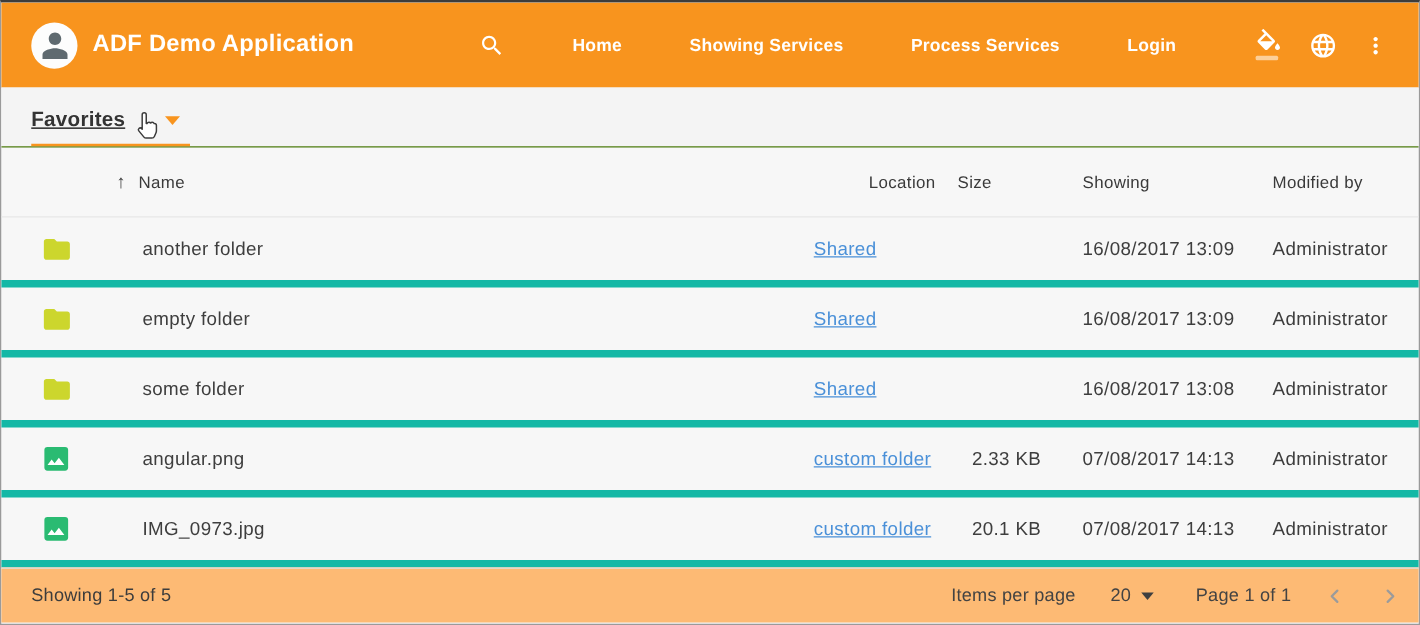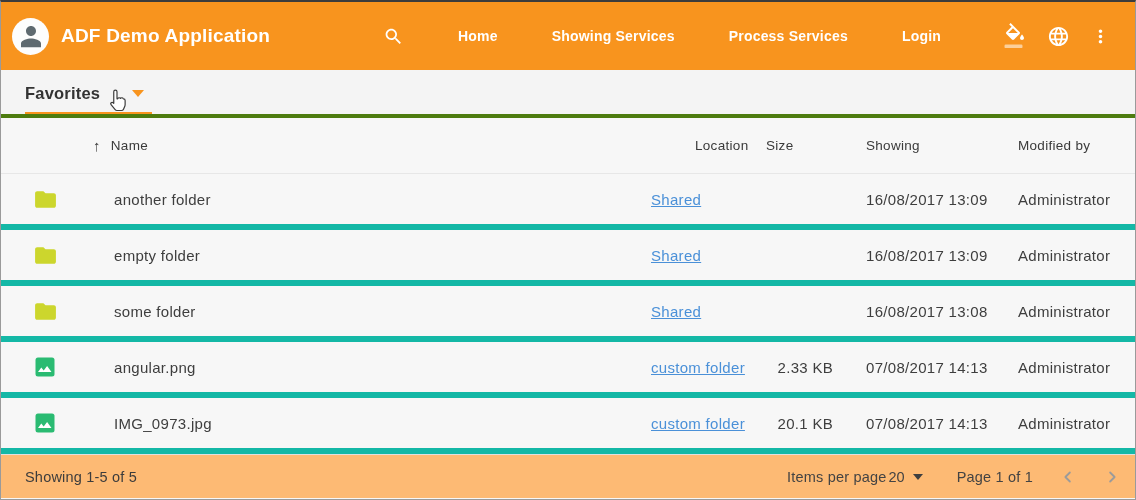--- a/index.html
+++ b/index.html
@@ -5,35 +5,35 @@
   * { margin:0; padding:0; box-sizing:border-box; }
   html,body { width:1136px; height:500px; background:#e8e8e8; }
   body { font-family:"Liberation Sans","DejaVu Sans",sans-serif; }
   .frame {
     position:relative; width:1136px; height:500px; overflow:hidden;
     border:1px solid #9a9a9a; border-top:2px solid #3c3c3c; background:#f7f7f7;
   }
   
   .appbar {
     height:68px; background:#f8941e; display:flex; align-items:center;
-    padding:0 24px 0 11px; color:#fff;
+    padding:0 24px 0 24px; color:#fff;
   }
   .avatar {
     width:37px; height:37px; border-radius:50%; background:#fdfdfd;
     display:flex; align-items:center; justify-content:center; overflow:hidden; flex:0 0 auto;
   }
   .app-title { margin-left:12px; font-size:19px; font-weight:700; letter-spacing:.2px; }
   .navgroup { margin-left:auto; display:flex; align-items:center; gap:54px; }
   .nav-item { font-size:14px; font-weight:700; letter-spacing:.2px; cursor:pointer; white-space:nowrap; }
   .iconbtn { display:flex; align-items:center; justify-content:center; cursor:pointer; }
   .icongroup { display:flex; align-items:center; gap:20px; margin-left:8px; }
   
   .tabbar {
-    height:48px; background:#f4f4f4; border-bottom:4px solid #4d7c0f;
-    display:flex; align-items:flex-end; padding-left:24px;
+    height:48px; background:#f4f4f4; border-bottom:1px solid #4d7c0f;
+    display:flex; align-items:flex-end; padding-left:24px;text-decoration:underline;
   }
   .tab {
     display:flex; align-items:center; gap:32px; padding:0 8px 9px 0;
     border-bottom:2px solid #f8941e; cursor:pointer;
   }
   .tab-label { font-size:16.5px; font-weight:700; color:#333; letter-spacing:.2px; }
   .caret-orange {
     width:0; height:0; border-left:6px solid transparent;
     border-right:6px solid transparent; border-top:7px solid #f8941e;
   }
@@ -56,21 +56,21 @@
   .cell-location a, .loc-link { color:#4a90d8; text-decoration:underline; cursor:pointer; }
   .file-icon { display:flex; align-items:center; }
   
   .pagefoot {
     height:44px; border-top:1px solid #e0e0e0; display:flex; align-items:center;
     padding:0 14px 0 24px; background:#fdba74;
   }
   .showing { font-size:14.5px; color:#3c3c3c; letter-spacing:.2px; }
   .pager { margin-left:auto; display:flex; align-items:center; color:#434343; font-size:14.5px; }
   .ipp-label { letter-spacing:.2px; }
-  .ipp-select { display:flex; align-items:center; gap:8px; margin-left:2px; cursor:pointer; }
+  .ipp-select { display:flex; align-items:center; gap:8px; margin-left:28px; cursor:pointer; }
   .caret-dark {
     width:0; height:0; border-left:5px solid transparent;
     border-right:5px solid transparent; border-top:6px solid #3f3f3f;
   }
   .page-status { margin-left:34px; letter-spacing:.2px; }
   .chev { margin-left:26px; cursor:pointer; display:flex; align-items:center; }
   .cursor-overlay { position:absolute; left:103px; top:86px; pointer-events:none; }
 </style>
 </head>
 <body>

